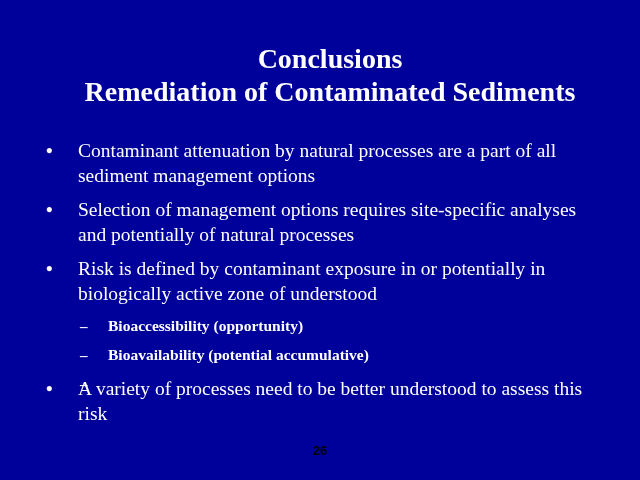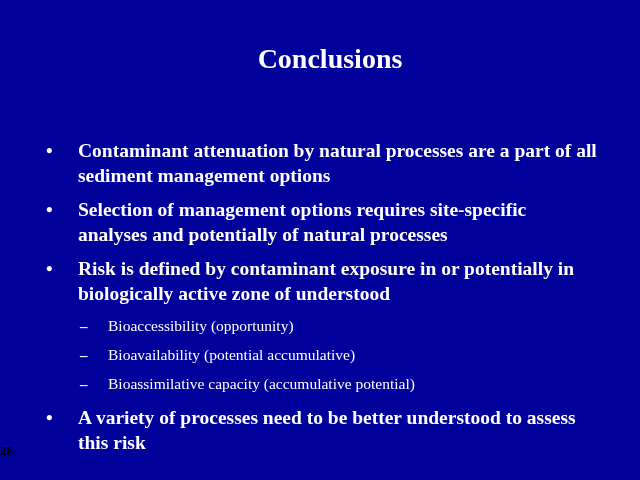--- a/index.html
+++ b/index.html
@@ -59,21 +59,21 @@
     left: 46px;
     top: 0;
     color: #FFFFFF;
     font-size: 19px;
     line-height: 25px;
     font-weight: bold;
   }
   .bullet-l1 .text {
     color: #FFFFFF;
     font-size: 19.5px;
-    font-weight: bold;
+    font-weight: normal;
     line-height: 25px;
     display: block;
   }
 
   .bullet-l2 {
     position: relative;
     padding-left: 108px;
     padding-right: 40px;
     margin-bottom: 7px;
   }
@@ -82,49 +82,51 @@
     left: 80px;
     top: 0;
     color: #FFFFFF;
     font-size: 15px;
     line-height: 22px;
     font-weight: bold;
   }
   .bullet-l2 .text {
     color: #FFFFFF;
     font-size: 15.5px;
-    font-weight: normal;
+    font-weight: bold;
     line-height: 22px;
     display: block;
   }
 
   .sub-group {
     margin-top: 3px;
     margin-bottom: 10px;
   }
 
   
   #page-number {
     position: absolute;
     left: 0;
     top: 443px;
     width: 640px;
+    text-align: center;
     color: #000000;
     font-size: 13px;
     font-weight: bold;
-    font-family: Liberation Serif, serif;
+    font-family: Liberation Sans, sans-serif;
   }
 </style>
 </head>
 <body>
 
 <div id="slide">
 
   <div id="title-block">
     <div class="title-line">Conclusions</div>
+    <div class="title-line">Remediation of Contaminated Sediments</div>
   </div>
 
   <div id="body-block">
 
     <div class="bullet-l1">
       <span class="marker">•</span>
       <span class="text">Contaminant attenuation by natural processes are a part of all sediment management options</span>
     </div>
 
     <div class="bullet-l1">
@@ -141,21 +143,20 @@
       <div class="bullet-l2">
         <span class="marker">–</span>
         <span class="text">Bioaccessibility (opportunity)</span>
       </div>
       <div class="bullet-l2">
         <span class="marker">–</span>
         <span class="text">Bioavailability (potential accumulative)</span>
       </div>
       <div class="bullet-l2">
         <span class="marker">–</span>
-        <span class="text">Bioassimilative capacity (accumulative potential)</span>
       </div>
     </div>
 
     <div class="bullet-l1">
       <span class="marker">•</span>
       <span class="text">A variety of processes need to be better understood to assess this risk</span>
     </div>
 
   </div>
 

